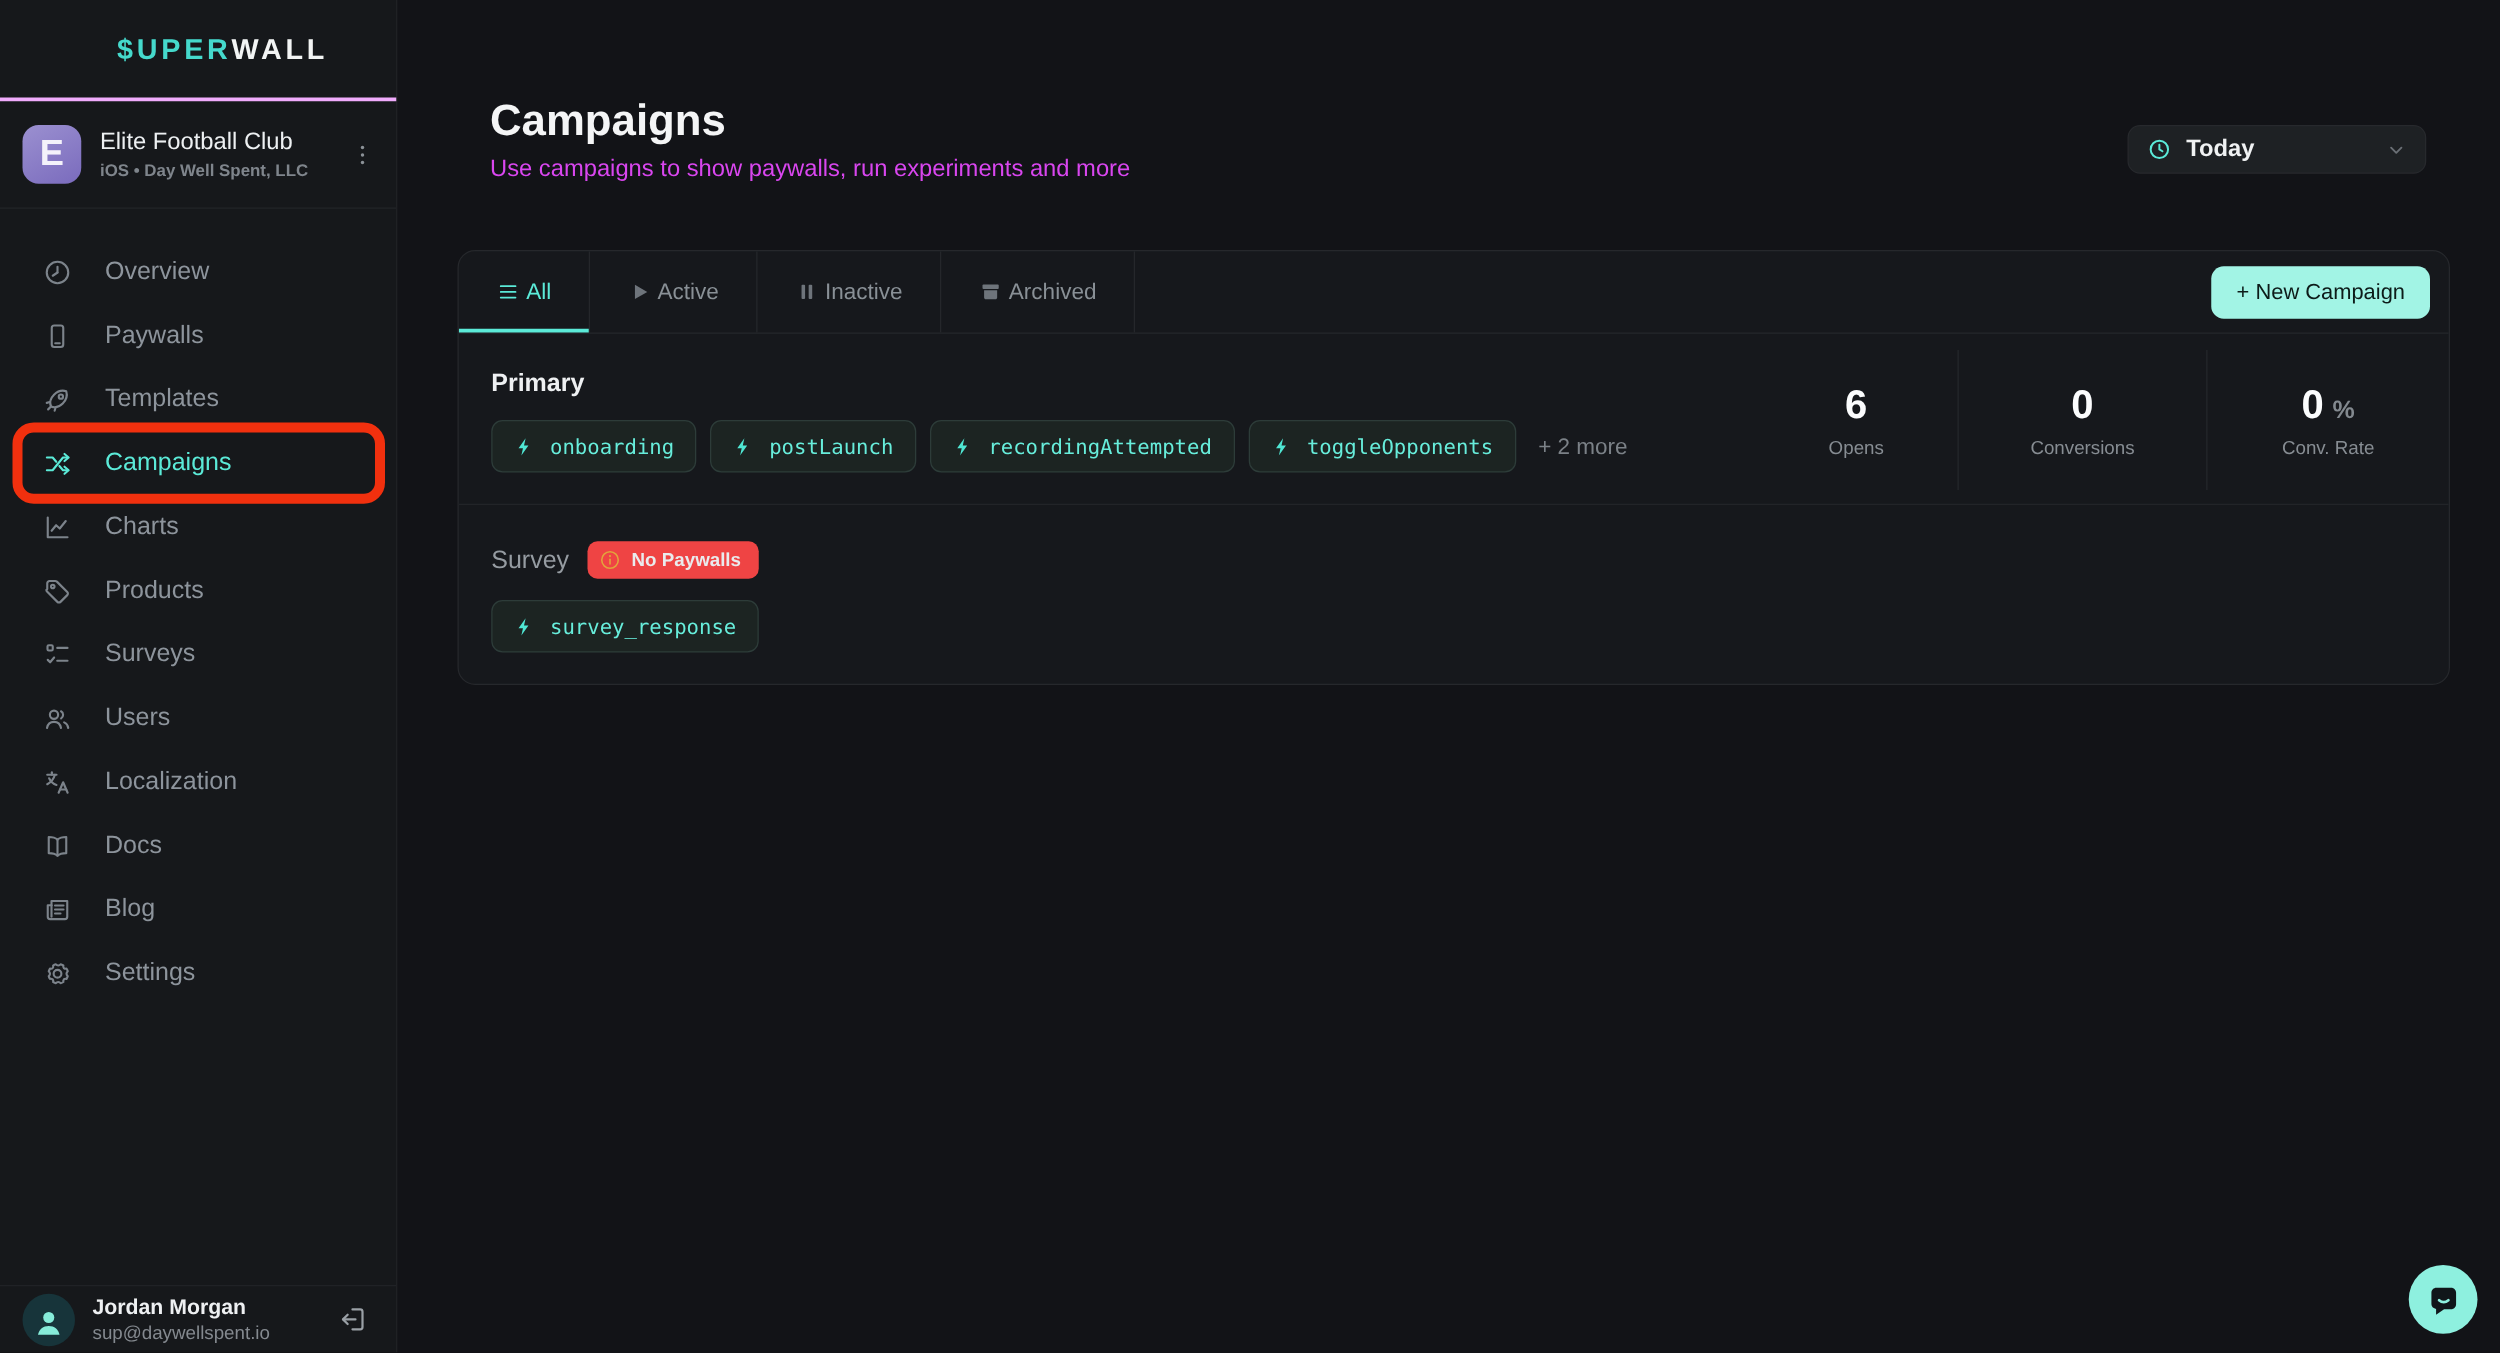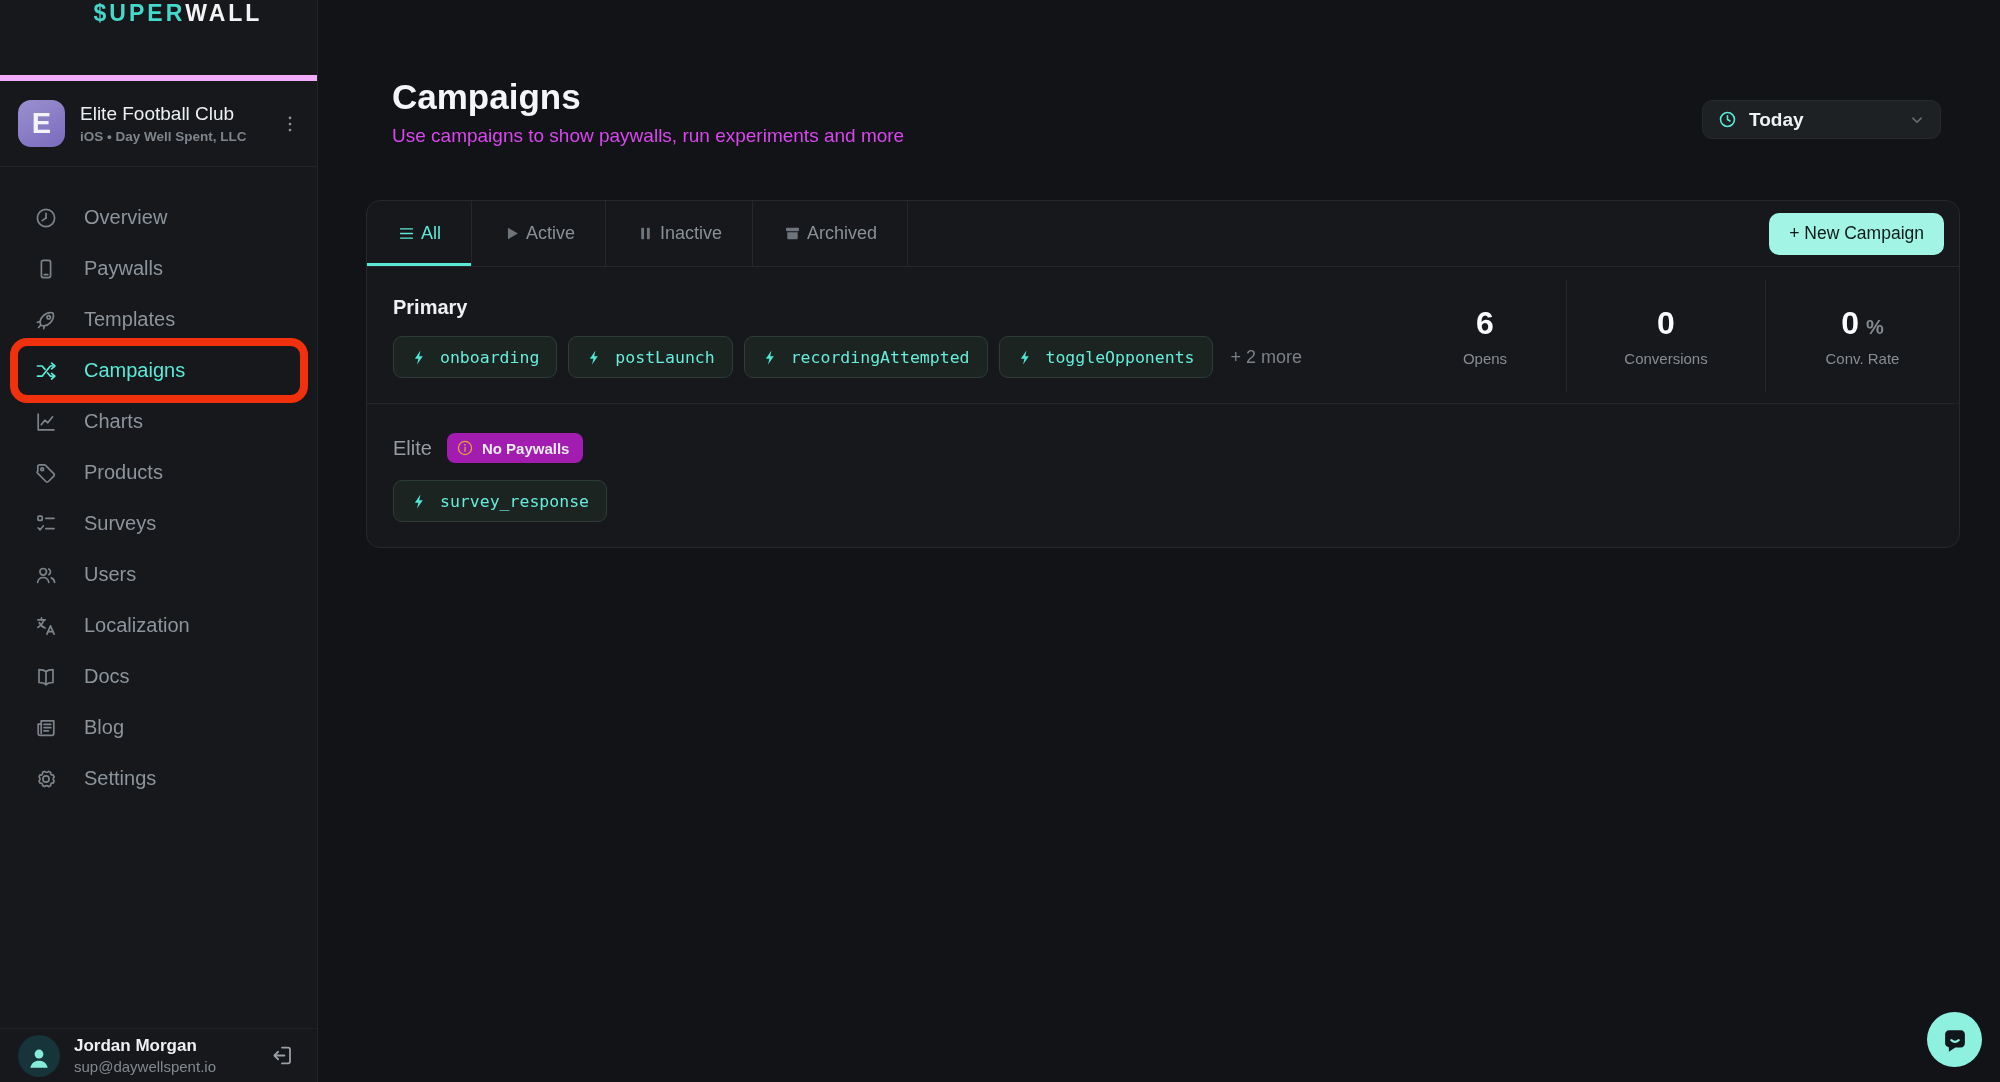--- a/index.html
+++ b/index.html
@@ -13,23 +13,23 @@
   .app { display:flex; width:100%; height:100%; }
 
   
   .sidebar {
     width:318px; min-width:318px; height:100%;
     background:#16181b;
     border-right:1px solid #232528;
     display:flex; flex-direction:column;
   }
   .logo {
-    height:81px; display:flex; align-items:flex-start; justify-content:center;
+    height:81px; display:flex; align-items:center; justify-content:center;
     font-size:23px; font-weight:800; letter-spacing:3px;
-    border-bottom:6px solid #f0abfc; user-select:none;padding-left:39px;
+    border-bottom:3px solid #f0abfc; user-select:none;padding-left:39px;
   }
   .logo-accent { color:var(--logo-teal); }
   .logo-rest { color:#f2f4f4; }
 
   .workspace {
     height:86px; display:flex; align-items:center; gap:15px;
     padding:0 16px 0 18px; border-bottom:1px solid #222428; cursor:pointer;
   }
   .ws-avatar {
     width:47px; height:47px; border-radius:13px; flex-shrink:0;
@@ -116,21 +116,21 @@
     cursor:pointer; white-space:nowrap;
   }
 
   .row { position:relative; padding:29px 0 25px 26px; border-bottom:1px solid #222428; }
   .row:last-child { border-bottom:none; }
   .row-name-line { display:flex; align-items:center; gap:15px; }
   .row-name { font-size:20px; font-weight:600; color:#eef0f2; }
   .row.muted .row-name { color:#969ca2; font-weight:400; }
   .badge {
     display:inline-flex; align-items:center; gap:8px; height:30px;
-    padding:0 14px 0 9px; background:#a21caf; border-radius:8px;
+    padding:0 14px 0 9px; background:#ef4444; border-radius:8px;
     font-size:15px; font-weight:700; color:#e9ebed;
   }
   .badge .ico { width:18px; height:18px; color:var(--orange); display:flex; }
   .tags { display:flex; align-items:center; gap:11px; margin-top:17px; }
   .tag {
     display:inline-flex; align-items:center; gap:12px; height:42px; padding:0 17px;
     background:#1c2422; border:1px solid #2d3c39; border-radius:9px;
     font-family:"DejaVu Sans Mono", monospace; font-size:16.5px; color:#67eddb;
     cursor:pointer; white-space:nowrap;
   }
@@ -443,21 +443,21 @@
                 <div class="stat-value">
                   <span>0</span>
                   <span class="stat-suffix">%</span>
                 </div>
                 <div class="stat-label">Conv. Rate</div>
               </div>
             </div>
           </div>
           <div class="row muted">
             <div class="row-name-line">
-              <span class="row-name">Elite</span>
+              <span class="row-name">Survey</span>
               <span class="badge">
                 <span class="ico">
                   <svg viewBox="0 0 24 24" width="100%" height="100%" fill="none" stroke="currentColor" stroke-width="1.7" stroke-linecap="round" stroke-linejoin="round">
                     <circle cx="12" cy="12" r="8.8"></circle>
                     <path d="M12 11.2v5"></path>
                     <circle cx="12" cy="7.8" r="1.15" fill="currentColor" stroke="none"></circle>
                   </svg>
                 </span>
                 <span>No Paywalls</span>
               </span>

